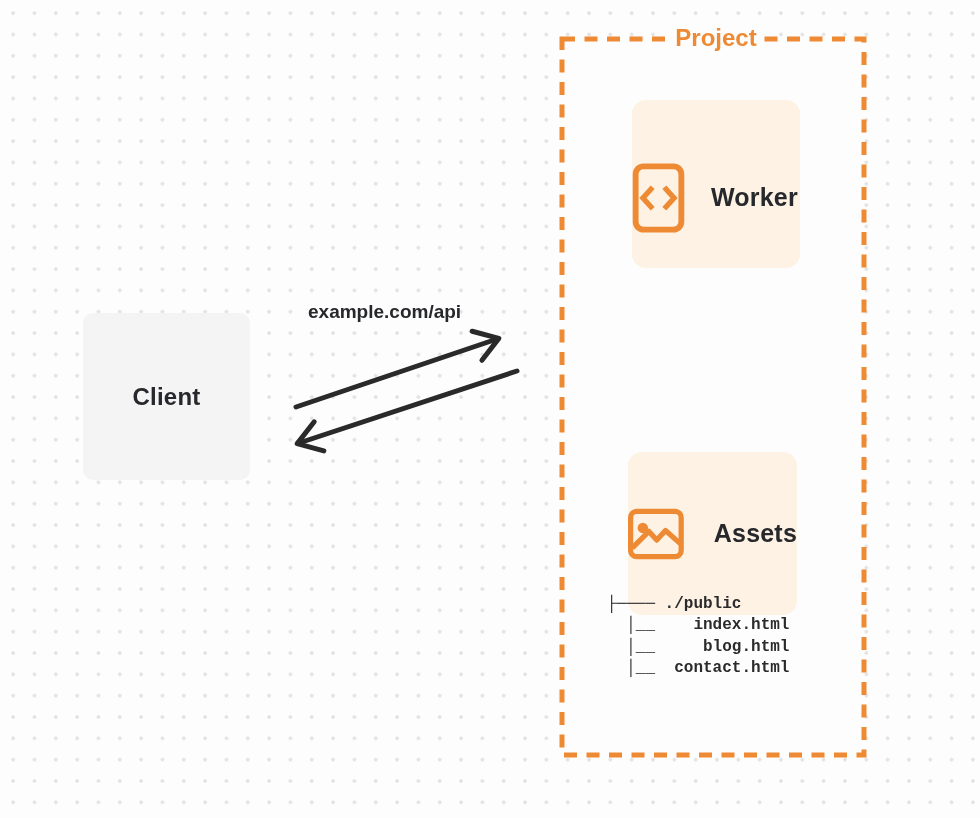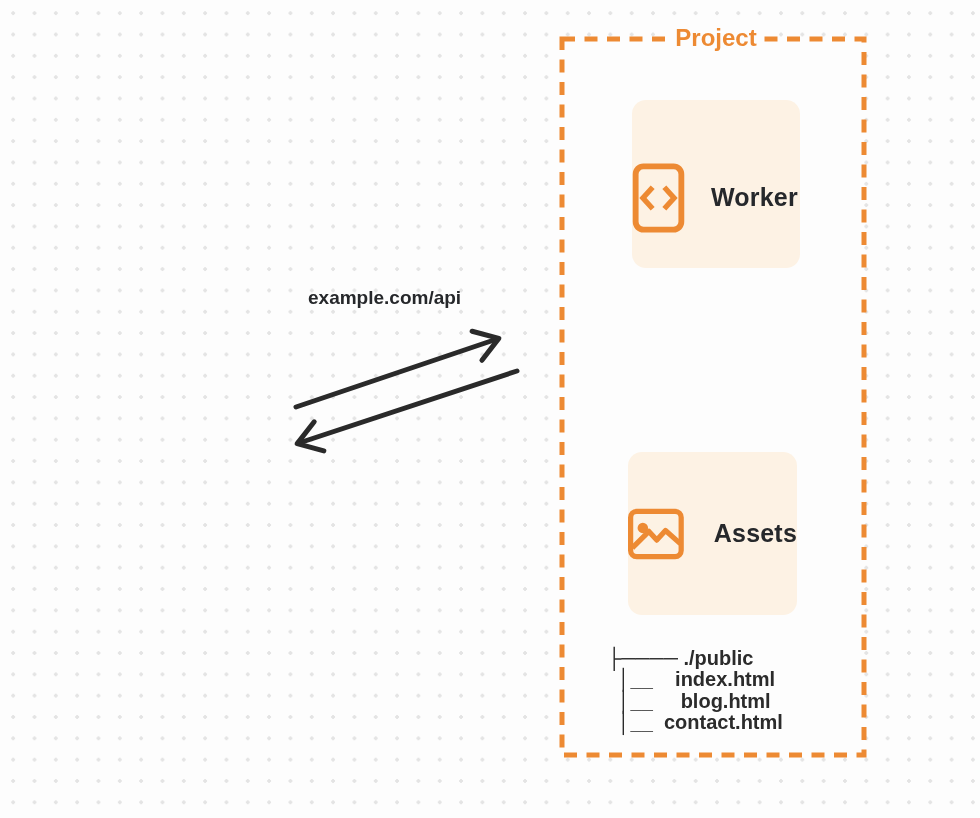--- a/index.html
+++ b/index.html
@@ -51,21 +51,21 @@
     justify-content: center;
   }
   .node-label, .card-label {
     font-weight: bold;
     color: var(--text-dark, #26282B);
     letter-spacing: 0.2px;
   }
   .node-label { font-size: 24px; }
   .request-label {
     position: absolute;
-    left: 308px; top: 287px;
+    left: 308px; top: 301px;
     font-size: 19px;
     font-weight: bold;
     color: var(--text-dark, #26282B);
     white-space: nowrap;
   }
   .project-label {
     position: absolute;
     left: 716px; top: 38px;
     transform: translate(-50%, -50%);
     font-size: 24px;
@@ -105,24 +105,24 @@
   }
   .icon-fill { fill: var(--accent-orange, #ED8A33); }
   .chevron {
     fill: none;
     stroke: var(--accent-orange, #ED8A33);
     stroke-width: 5.5;
     stroke-linejoin: miter;
   }
   .file-tree {
     position: absolute;
-    left: 607px; top: 648px;
+    left: 607px; top: 594px;
     margin: 0;
-    font-family: Liberation Sans, sans-serif;
-    font-size: 20px;
+    font-family: Liberation Mono, monospace;
+    font-size: 16px;
     line-height: 21.3px;
     font-weight: bold;
     color: var(--tree-text, #2B2B2B);
     white-space: pre;
   }
 </style>
 </head>
 <body>
 
 <div class="canvas">
@@ -131,20 +131,23 @@
     <defs>
       <marker id="arrowhead" viewBox="0 0 24 24" refX="17" refY="12" markerWidth="46" markerHeight="46" markerUnits="userSpaceOnUse" orient="auto">
         <path class="arrowhead-path" d="M6 4 L18 12 L6 20"></path>
       </marker>
     </defs>
     <rect class="project-boundary" x="562" y="39" width="302" height="716"></rect>
     <line class="arrow" x1="296" y1="407" x2="497" y2="339" marker-end="url(#arrowhead)"></line>
     <line class="arrow" x1="517" y1="371" x2="299" y2="443" marker-end="url(#arrowhead)"></line>
   </svg>
 
+  <div class="client-node">
+    <span class="node-label">Client</span>
+  </div>
 
   <div class="request-label">example.com/api</div>
 
   <div class="project-label">Project</div>
 
   <div class="card worker-card">
     <svg class="icon" viewBox="0 0 54 72" width="53" height="70" xmlns="http://www.w3.org/2000/svg">
       <rect class="icon-stroke" x="3.5" y="3.5" width="47" height="65" rx="8"></rect>
       <polyline class="chevron" points="21,25 11,36 21,47"></polyline>
       <polyline class="chevron" points="33,25 43,36 33,47"></polyline>

